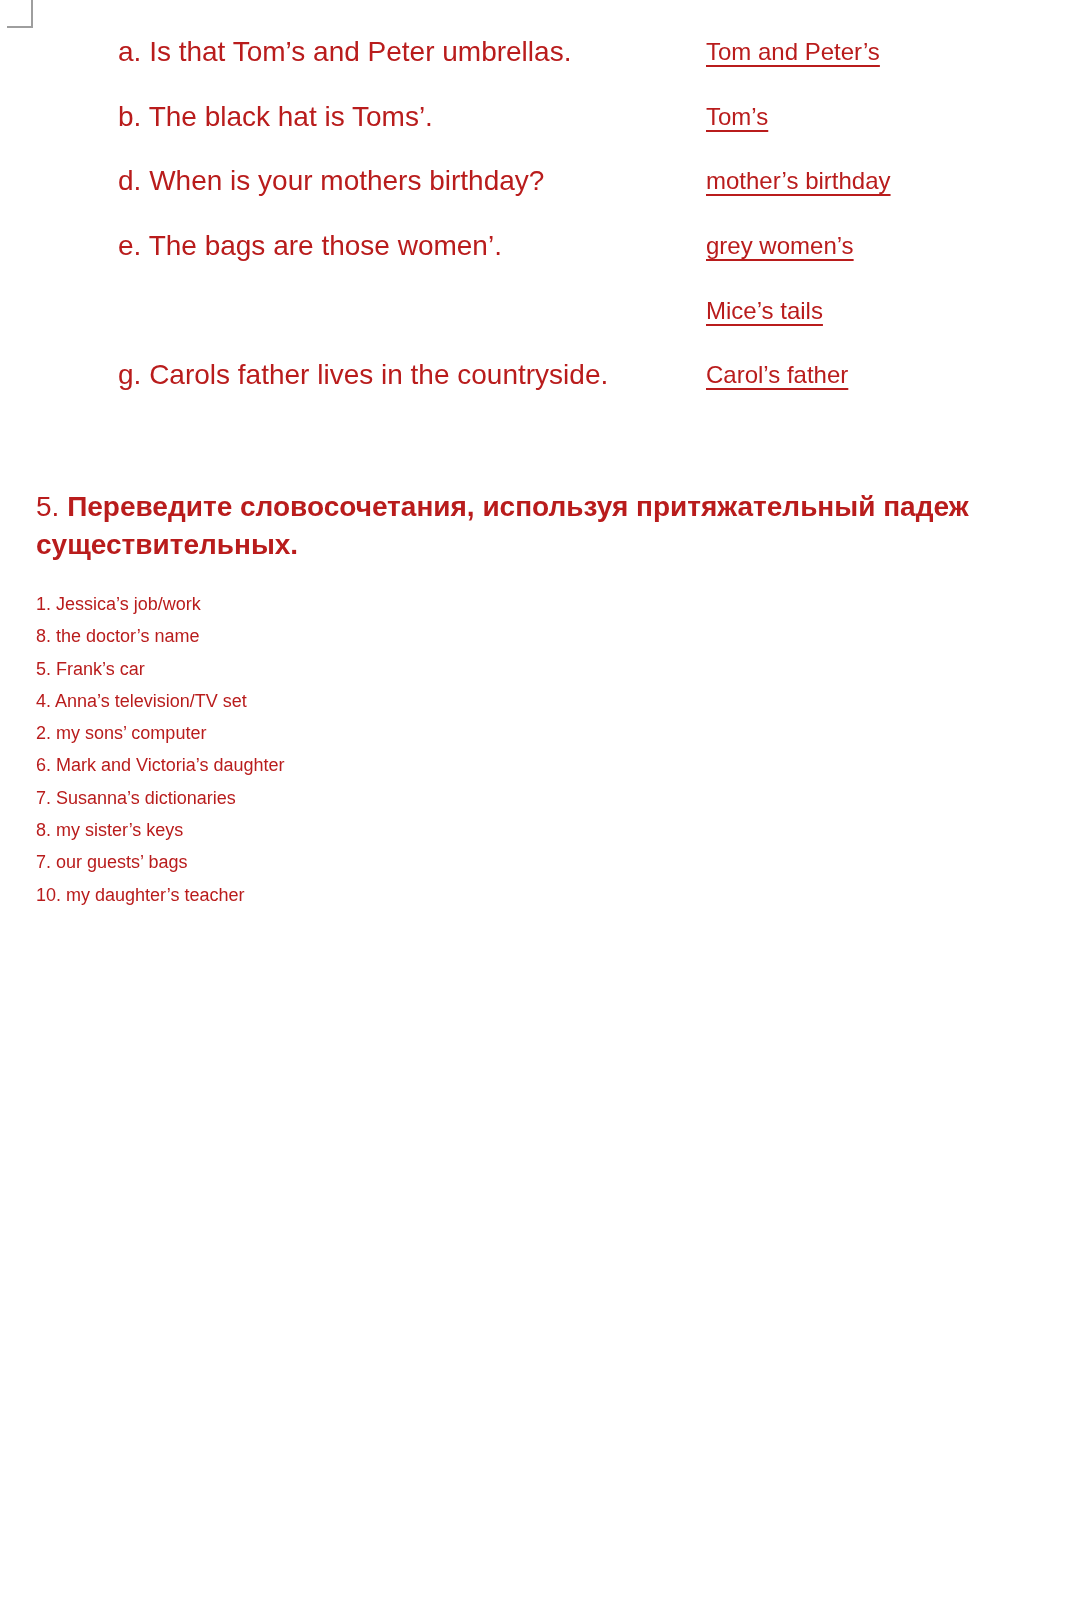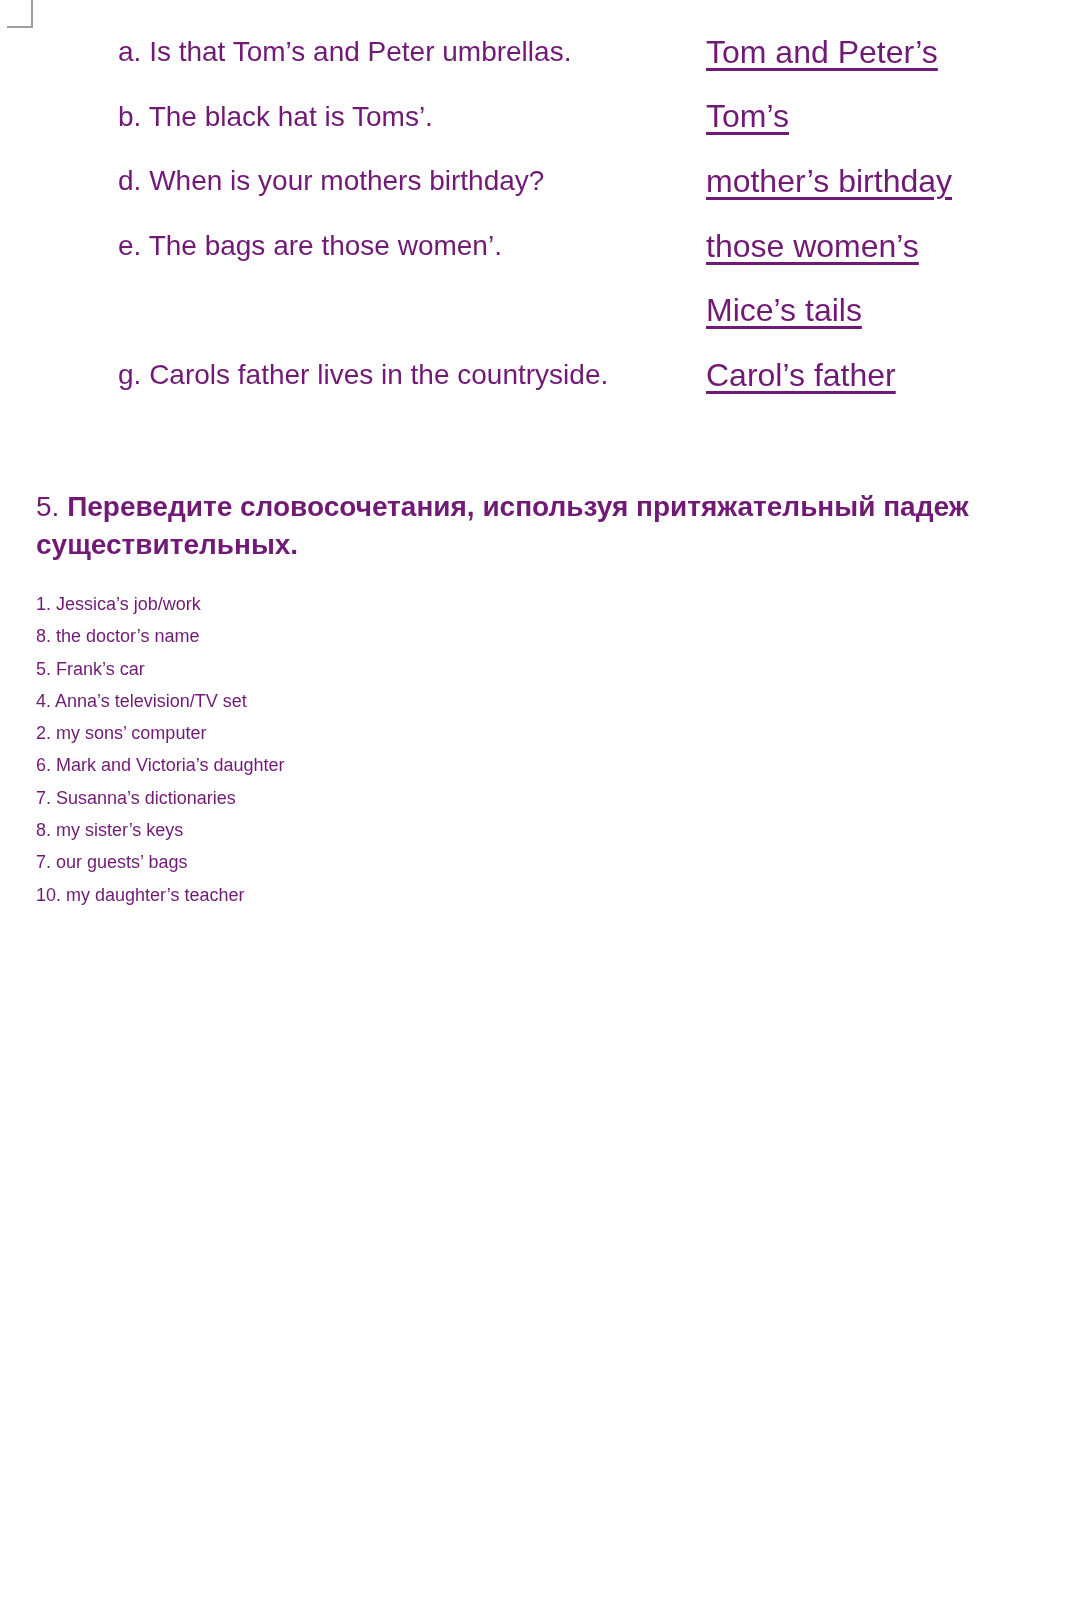--- a/index.html
+++ b/index.html
@@ -6,21 +6,21 @@
     margin: 0;
     padding: 0;
     background: #ffffff;
   }
   .page {
     position: relative;
     width: 1080px;
     height: 1522px;
     background: #ffffff;
     font-family: "Liberation Sans", sans-serif;
-    color: #701a75;
+    color: #b91c1c;
     overflow: hidden;
   }
   .page-corner {
     position: absolute;
     left: 7px;
     top: -6px;
     width: 24px;
     height: 32px;
     border-right: 2px solid #9e9e9e;
     border-bottom: 2px solid #9e9e9e;
@@ -39,21 +39,21 @@
     align-items: center;
   }
   .ex-sentence {
     margin-left: 118px;
     font-size: 28px;
     white-space: nowrap;
   }
   .ex-answer {
     position: absolute;
     left: 706px;
-    font-size: 32px;
+    font-size: 24px;
     text-decoration: underline;
     text-underline-offset: 5px;
     white-space: nowrap;
   }
   .exercise5-heading {
     position: absolute;
     top: 488px;
     left: 36px;
     width: 960px;
     font-size: 28px;
@@ -97,21 +97,21 @@
     </div>
 
 
     <div class="ex-row">
       <div class="ex-sentence">d. When is your mothers birthday?</div>
       <div class="ex-answer">mother’s birthday</div>
     </div>
 
     <div class="ex-row">
       <div class="ex-sentence">e. The bags are those women’.</div>
-      <div class="ex-answer">those women’s</div>
+      <div class="ex-answer">grey women’s</div>
     </div>
 
     <div class="ex-row">
       <div class="ex-answer">Mice’s tails</div>
     </div>
 
     <div class="ex-row">
       <div class="ex-sentence">g. Carols father lives in the countryside.</div>
       <div class="ex-answer">Carol’s father</div>
     </div>

